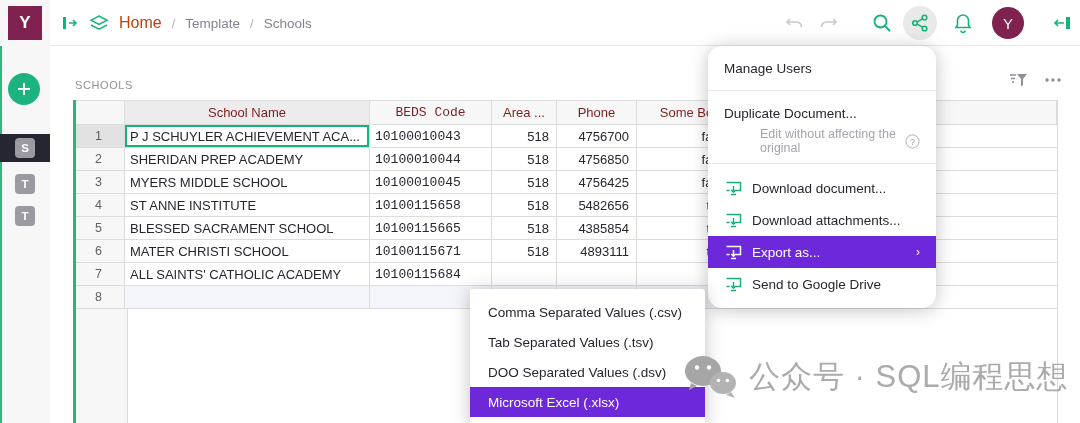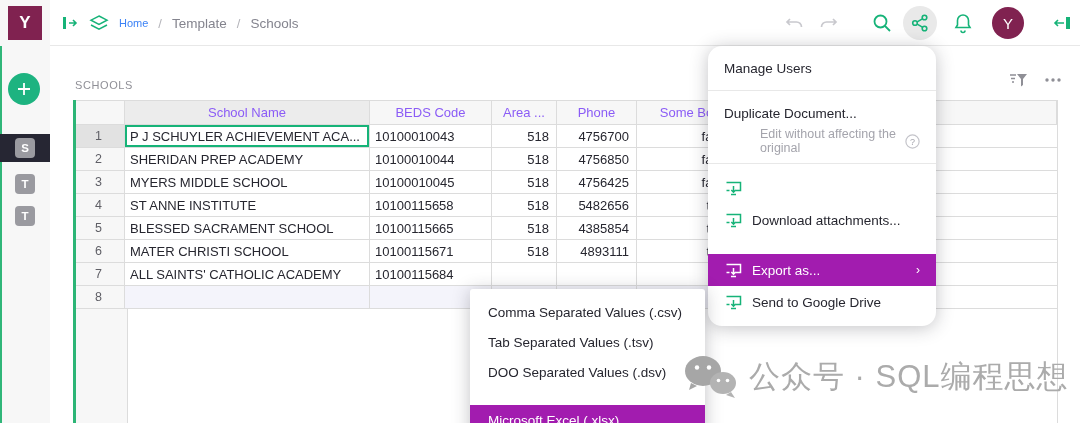--- a/index.html
+++ b/index.html
@@ -7,21 +7,21 @@
     font-family:"Liberation Sans","DejaVu Sans",sans-serif; }
   .canvas { position:relative; width:1080px; height:423px; background:#fff; overflow:hidden; }
 
   
   .topbar { position:absolute; left:0; top:0; width:1080px; height:46px; background:#fff;
     border-bottom:1px solid #e8e8e8; z-index:5; }
   .logo-box { position:absolute; left:0; top:0; width:50px; height:46px; background:#f7f7f7; }
   .logo { position:absolute; left:8px; top:6px; width:34px; height:34px; background:#802250;
     color:#fff; font-size:17px; font-weight:bold; display:flex; align-items:center; justify-content:center; }
   .crumbs { position:absolute; left:62px; top:0; height:46px; display:flex; align-items:center; gap:10px; }
-  .crumb-home { color:#3b82f6; font-size:11px; }
+  .crumb-home { color:#c2410c; font-size:16px; }
   .crumb-sep { color:#b4b4ba; font-size:13px; }
   .crumb-dim { color:#84848e; font-size:13.5px; }
   .hicon { position:absolute; top:11px; width:24px; height:24px; display:flex; align-items:center; justify-content:center; }
   .icon-circle-bg { background:#e9e9e9; border-radius:50%; width:34px; height:34px; top:6px; }
   .avatar { position:absolute; top:7px; width:32px; height:32px; border-radius:50%; background:#802250;
     color:#fff; font-size:15px; display:flex; align-items:center; justify-content:center; }
 
   
   .rail { position:absolute; left:0; top:46px; width:50px; height:377px; background:#f7f7f7; z-index:4; }
   .rail-accent { position:absolute; left:0; top:0; width:2px; height:377px; background:#30b679; }
@@ -39,42 +39,42 @@
 
   
   .grid { position:absolute; left:73px; top:100px; width:984px; z-index:1; }
   .grid-left-border { position:absolute; left:73px; top:100px; width:3px; height:323px; background:#2cb576; z-index:2; }
   .grow { display:flex; width:984px; height:23px; border-bottom:1px solid #dcdcdc; background:#fff; }
   .grow.head { height:25px; border-top:1px solid #dcdcdc; background:#f7f7f7; }
   .gcell { border-right:1px solid #dcdcdc; font-size:13px; color:#26262f; display:flex; align-items:center;
     overflow:hidden; white-space:nowrap; }
   .c-num  { width:52px; justify-content:center; background:#f7f7f7; color:#5f5f66; font-size:12.5px; }
   .c-name { width:245px; padding-left:5px; }
-  .c-beds { width:122px; padding-left:5px; }
+  .c-beds { width:122px; padding-left:5px;font-family:Liberation Mono, monospace; }
   .c-area { width:65px;  justify-content:flex-end; padding-right:7px; }
   .c-phone{ width:80px;  justify-content:flex-end; padding-right:7px; }
   .c-bool { width:100px; justify-content:flex-end; padding-right:7px; }
   .c-fill { flex:1; border-right:none; }
-  .head .gcell { justify-content:center; padding:0; color:#8b5cf6; background:#f7f7f7; }
+  .head .gcell { justify-content:center; padding:0; color:#7f1d1d; background:#f7f7f7; }
   .head .c-name { background:#ececec; }
   .head .c-fill { background:#f7f7f7; border-right:1px solid #dcdcdc; }
   .sel-cell { box-shadow: inset 0 0 0 2px #16b378; }
   .sel-rownum { background:#e2e2e2; }
   .addrow .gcell { background:#f4f4fb; }
   .addrow .c-num { background:#f7f7f7; }
   .num-col-tail { position:absolute; left:76px; top:309px; width:52px; height:114px; background:#f7f7f7;
     border-right:1px solid #dcdcdc; z-index:1; }
   .grid-right-border { position:absolute; left:1057px; top:100px; width:1px; height:323px; background:#dcdcdc; z-index:1; }
 
   
   .menu { position:absolute; left:708px; top:46px; width:228px; background:#fff; z-index:10;
     box-shadow:0 2px 18px rgba(38,38,51,.28); border-radius:14px; padding:8px 0; }
   .menu-item { height:28px; display:flex; align-items:center; padding:0 16px; font-size:13.5px; color:#26262f; gap:10px; }
   .menu-item.iconed { height:32px; }
-  .menu-item.hl { background:#a21caf; color:#fff;margin-top:18px; }
+  .menu-item.hl { background:#6d28d9; color:#fff; }
   .menu-item .grow-lbl { flex:1; }
   .menu-sep { border-top:1px solid #e8e8e8; margin:8px 0; }
   .menu-hint { height:28px; display:flex; align-items:center; padding:0 16px; font-size:12.5px; color:#a4a4ac; gap:8px;margin-left:36px; }
   .submenu { position:absolute; left:470px; top:289px; width:235px; background:#fff; z-index:12;
     box-shadow:0 2px 18px rgba(38,38,51,.28); border-radius:3px; padding:8px 0; }
   .submenu .menu-item { height:30px; padding:0 18px; }
   .micon { width:18px; height:18px; flex:0 0 18px; display:flex; align-items:center; justify-content:center; color:#16b378; }
   .hl .micon { color:#fff; }
   .chev { color:#fff; font-size:12px; }
 
@@ -293,20 +293,21 @@
     <div class="menu-sep"></div>
     <div class="menu-item iconed">
       <span class="micon">
         <svg width="17" height="15" viewBox="0 0 17 15">
             <path d="M1.5 1.5h14v8h-5" fill="none" stroke="currentColor" stroke-width="1.5"></path>
             <path d="M1.5 9.5h3" stroke="currentColor" stroke-width="1.5"></path>
             <path d="M6 13.5h5" stroke="currentColor" stroke-width="1.5"></path>
             <path d="M8.5 5v6M6.3 9l2.2 2.2L10.7 9" fill="none" stroke="currentColor" stroke-width="1.5"></path>
           </svg>
       </span>
+      <span class="grow-lbl">Download document...</span>
     </div>
     <div class="menu-item iconed">
       <span class="micon">
         <svg width="17" height="15" viewBox="0 0 17 15">
             <path d="M1.5 1.5h14v8h-5" fill="none" stroke="currentColor" stroke-width="1.5"></path>
             <path d="M1.5 9.5h3" stroke="currentColor" stroke-width="1.5"></path>
             <path d="M6 13.5h5" stroke="currentColor" stroke-width="1.5"></path>
             <path d="M8.5 5v6M6.3 9l2.2 2.2L10.7 9" fill="none" stroke="currentColor" stroke-width="1.5"></path>
           </svg>
       </span>

